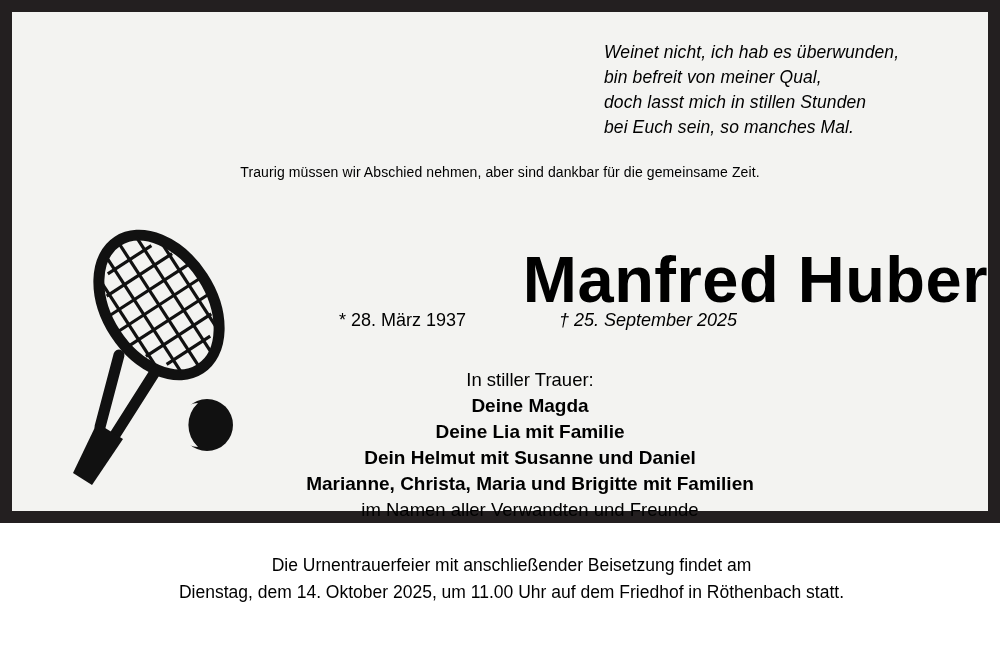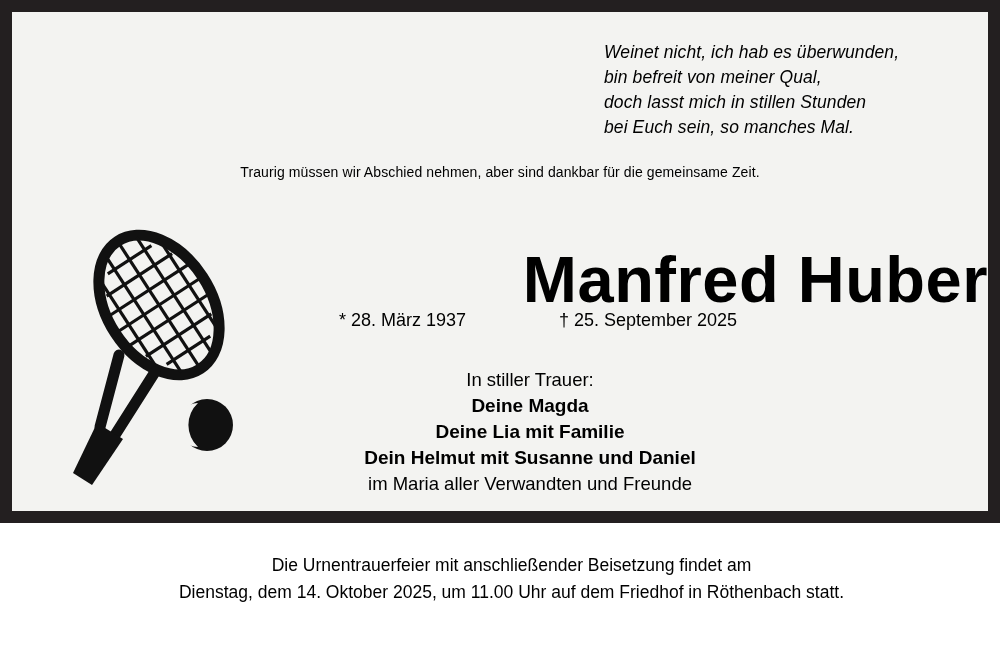--- a/index.html
+++ b/index.html
@@ -73,21 +73,21 @@
     left: 0;
     right: 0;
     top: 298px;
     padding-left: 96px;
     display: flex;
     justify-content: center;
     font-size: 18px;
     margin-left: 32px;
   }
   .dates .birth { width: 220px; text-align: left; }
-  .dates .death { width: 230px; text-align: left; }
+  .dates .death { width: 230px; text-align: left; font-style: italic; }
 
   
   .mourners {
     position: absolute;
     left: 0;
     right: 0;
     top: 355px;
     padding-left: 60px;
     text-align: center;
     font-size: 18.5px;
@@ -176,21 +176,22 @@
     <div class="dates">
       <span class="birth">* 28. März 1937</span>
       <span class="death">† 25. September 2025</span>
     </div>
 
     <div class="mourners">
       <div class="ln">In stiller Trauer:</div>
       <div class="ln b">Deine Magda</div>
       <div class="ln b">Deine Lia mit Familie</div>
       <div class="ln b">Dein Helmut mit Susanne und Daniel</div>
-      <div class="ln">im Maria aller Verwandten und Freunde</div>
+      <div class="ln b">Marianne, Christa, Maria und Brigitte mit Familien</div>
+      <div class="ln">im Namen aller Verwandten und Freunde</div>
     </div>
 
     <div class="funeral">
       <div>Die Urnentrauerfeier mit anschließender Beisetzung findet am</div>
       <div>Dienstag, dem 14. Oktober 2025, um 11.00 Uhr auf dem Friedhof in Röthenbach statt.</div>
     </div>
 
   </div>
 </div>
 

